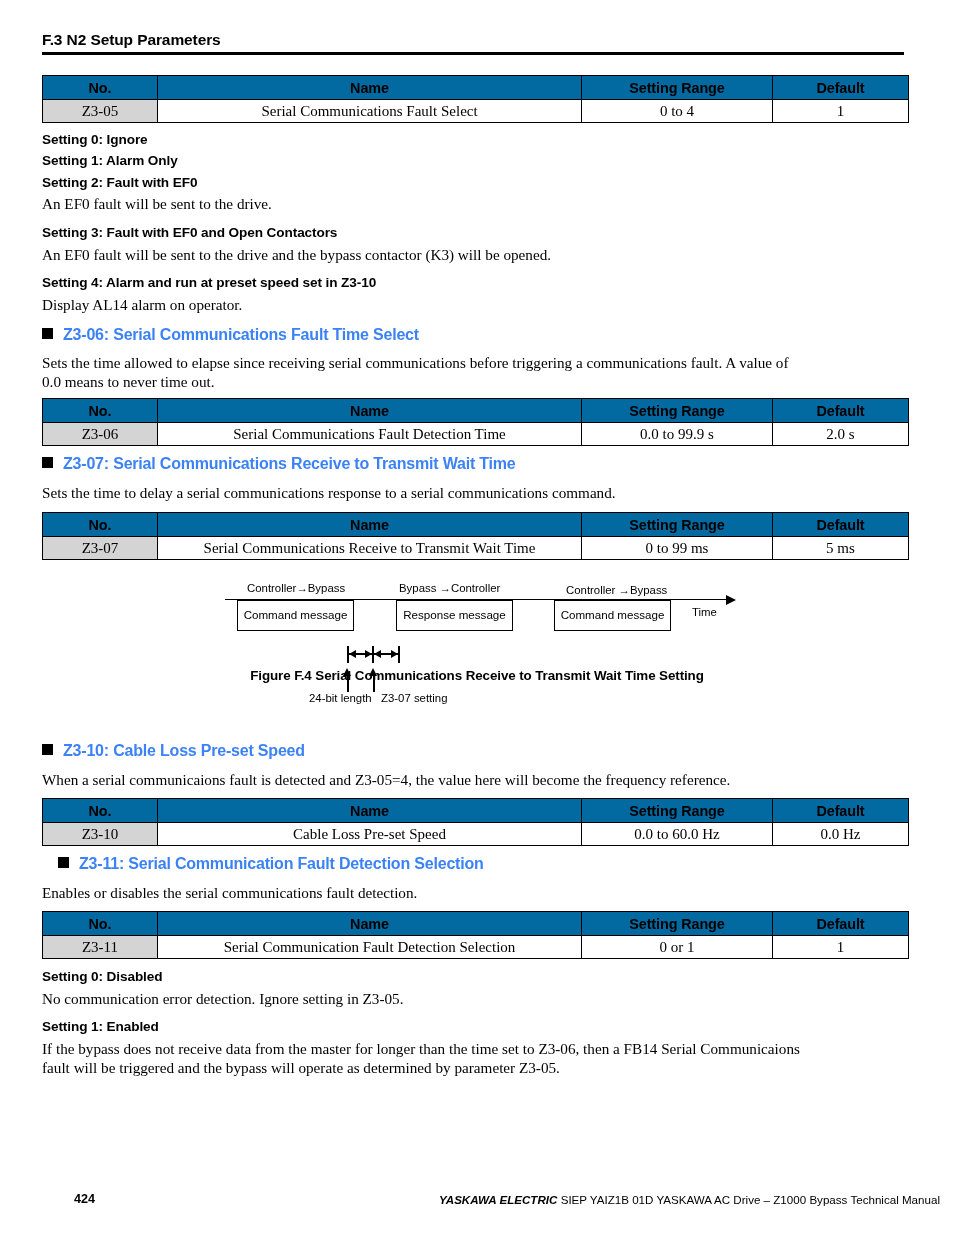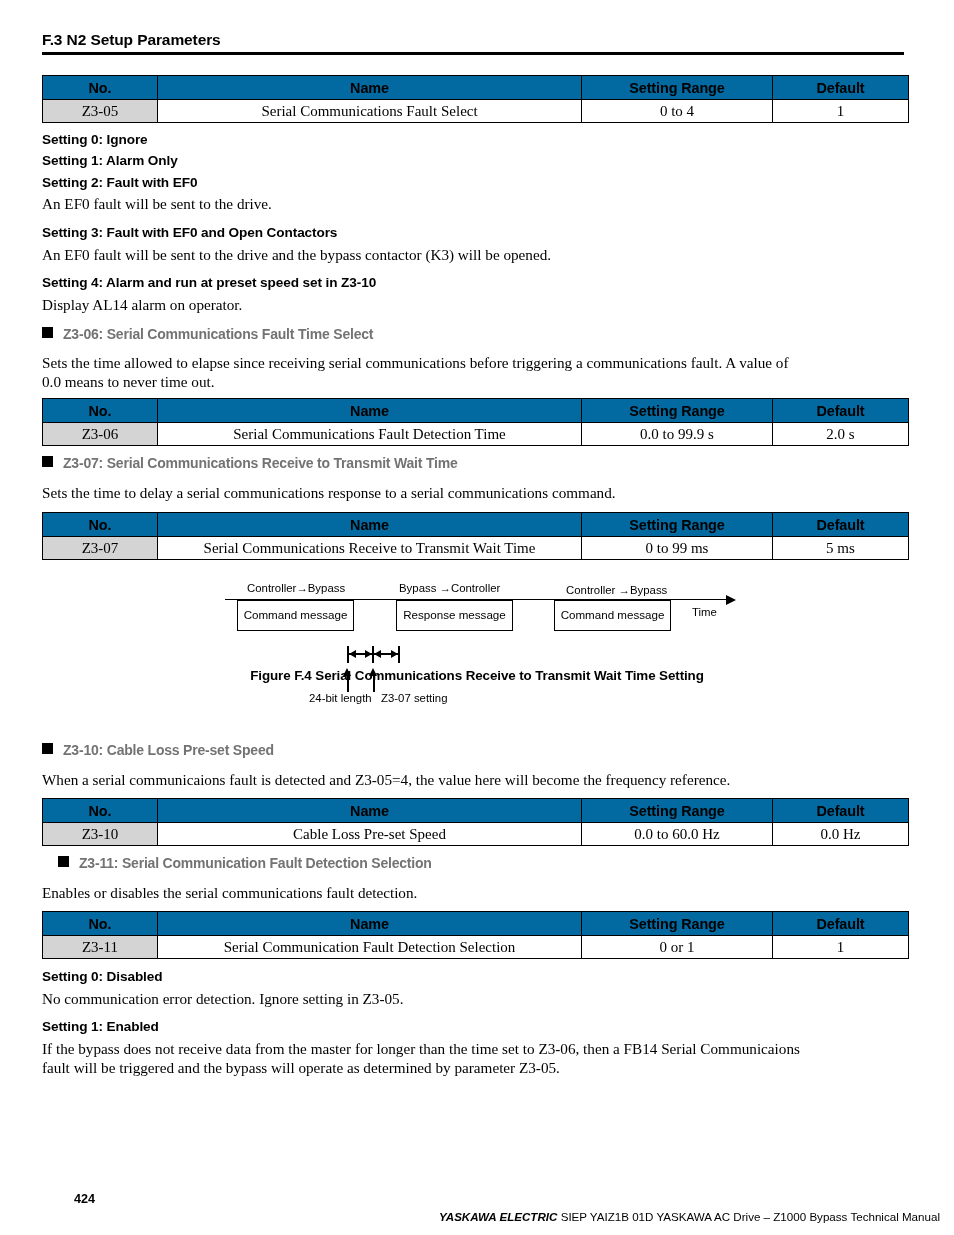--- a/index.html
+++ b/index.html
@@ -57,23 +57,23 @@
     font-size: 13.6px;
     letter-spacing: -0.1px;
     color: #000;
   }
 
   
   .sec-head {
     position: absolute;
     font-family: "Liberation Sans", sans-serif;
     font-weight: bold;
-    font-size: 14px;
+    font-size: 16px;
     letter-spacing: -0.2px;
-    color: #737373;
+    color: #3b82f6;
     white-space: nowrap;
   }
   .sec-head .bullet {
     display: inline-block;
     width: 11px;
     height: 11px;
     background: #000;
     margin-right: 10px;
     vertical-align: 1px;
   }
@@ -204,21 +204,21 @@
   .footer .pg {
     position: absolute;
     left: 0; top: 0;
     font-family: "Liberation Sans", sans-serif;
     font-weight: bold;
     font-size: 12.6px;
     color: #000;
   }
   .footer .ftxt {
     position: absolute;
-    right: 0; top: 18px;
+    right: 0; top: 1px;
     font-family: "Liberation Sans", sans-serif;
     font-size: 11.6px;
     color: #000;
     white-space: nowrap;
   }
   .footer .ftxt .brand {
     font-weight: bold;
     font-style: italic;
   }
 </style>

